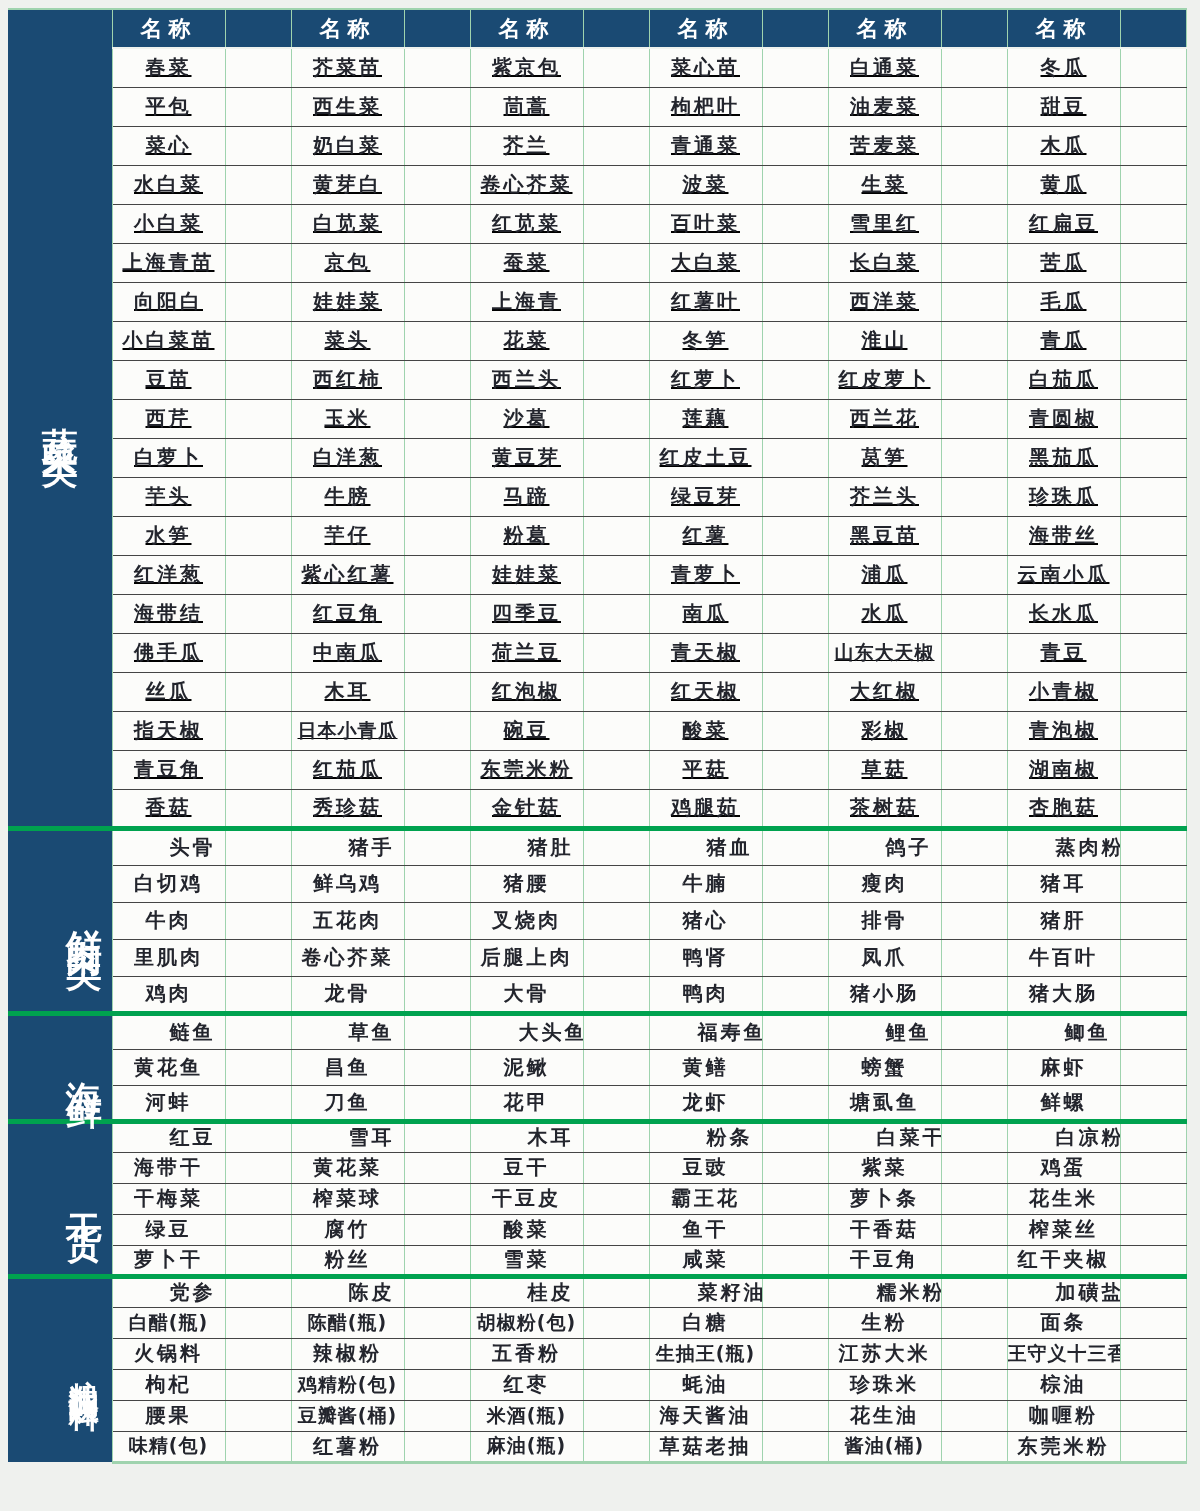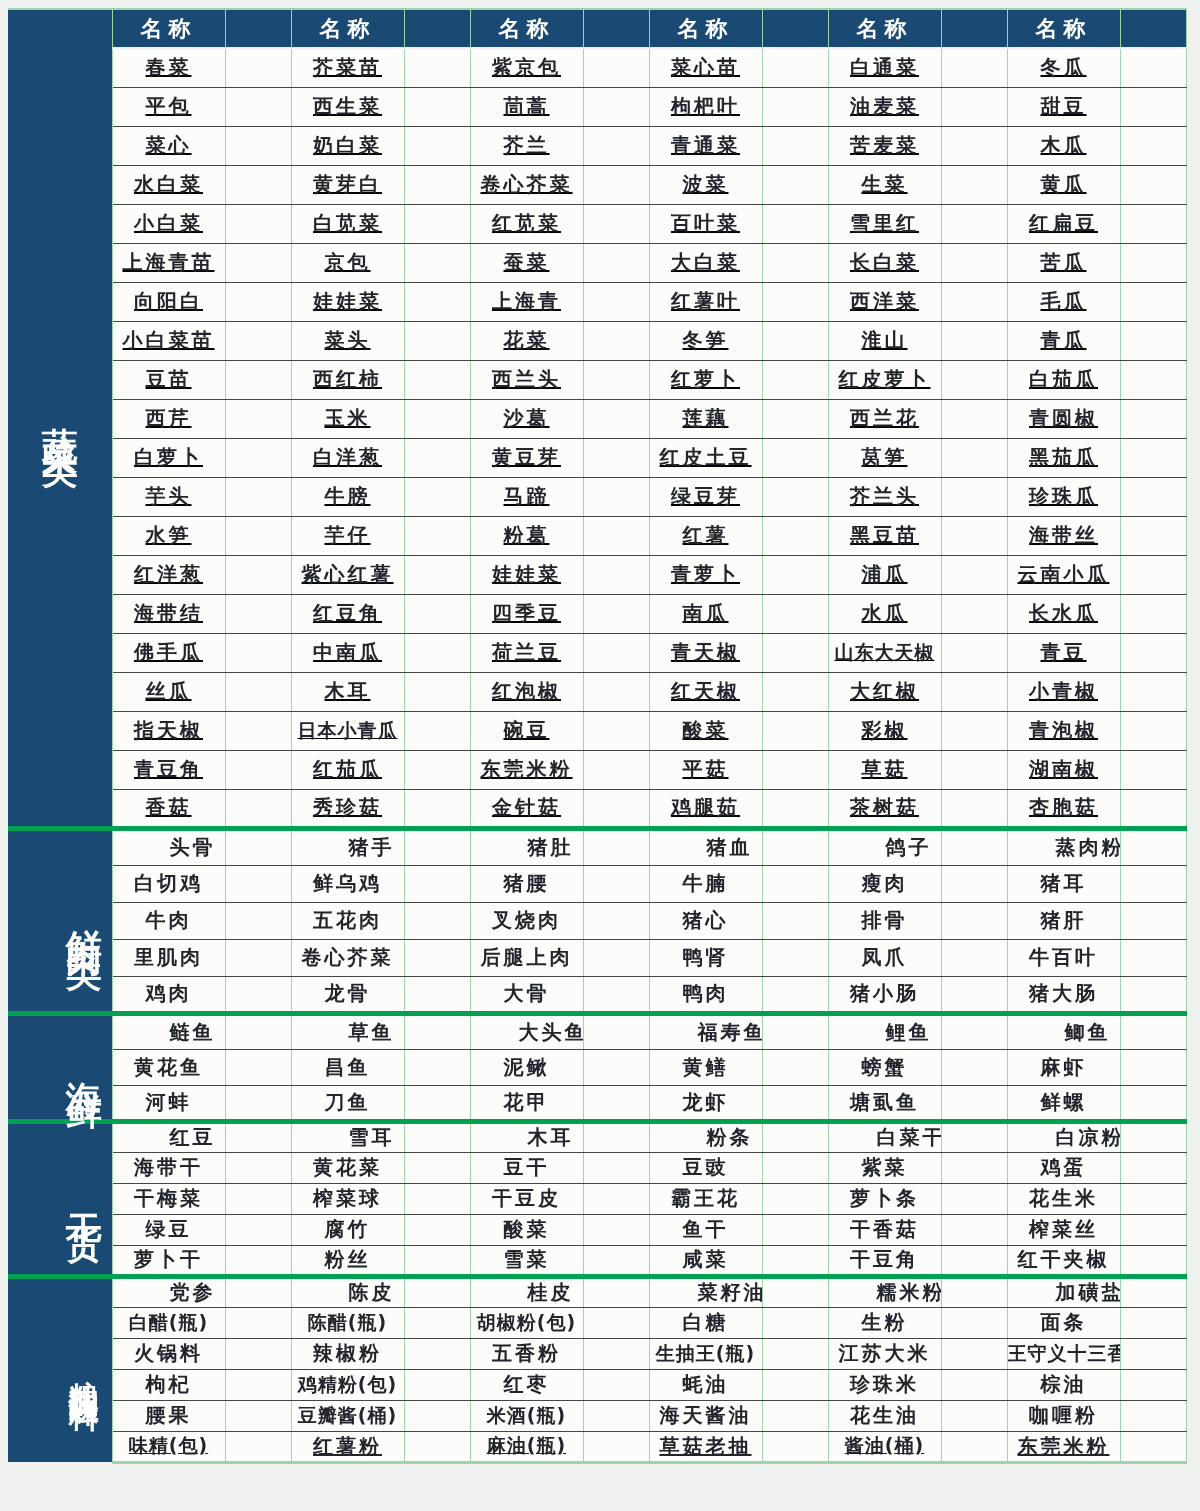--- a/index.html
+++ b/index.html
@@ -33,21 +33,21 @@
   td.cat span.cat-long{font-size:30px;letter-spacing:5px;}
   td.item{background:var(--cell);color:var(--ink);text-align:center;vertical-align:middle;
         font-size:20px;font-weight:600;letter-spacing:3px;white-space:nowrap;overflow:hidden;
         border-left:1px solid var(--lg);border-right:1px solid var(--lg);
         border-top:1px solid var(--rowb);border-bottom:1px solid var(--rowb);}
   td.item.sm{font-size:19px;letter-spacing:1px;}
   td.blank{background:var(--cell);
         border-left:1px solid var(--lg);border-right:1px solid var(--lg);
         border-top:1px solid var(--rowb);border-bottom:1px solid var(--rowb);}
   tr.section-start td{border-top:5px solid var(--green);padding-left:48px;}
-  tr.last td{border-bottom:3px solid var(--lg);text-decoration:underline;}
+  tr.last td{border-bottom:3px solid var(--lg);}
 </style>
 </head>
 <body>
 
 <div class="page">
   <table class="price">
     <colgroup>
       <col class="c-cat">
       <col class="c-name">
         <col class="c-blank">

